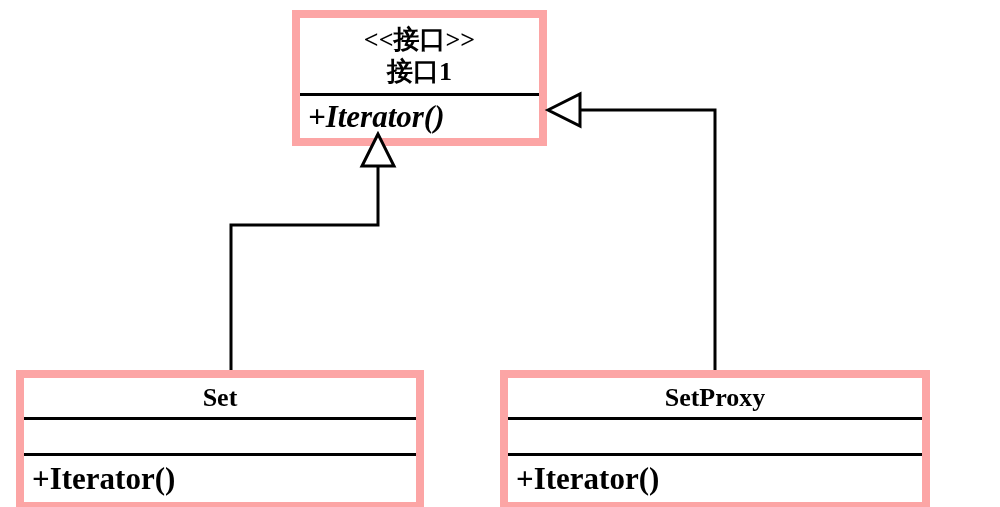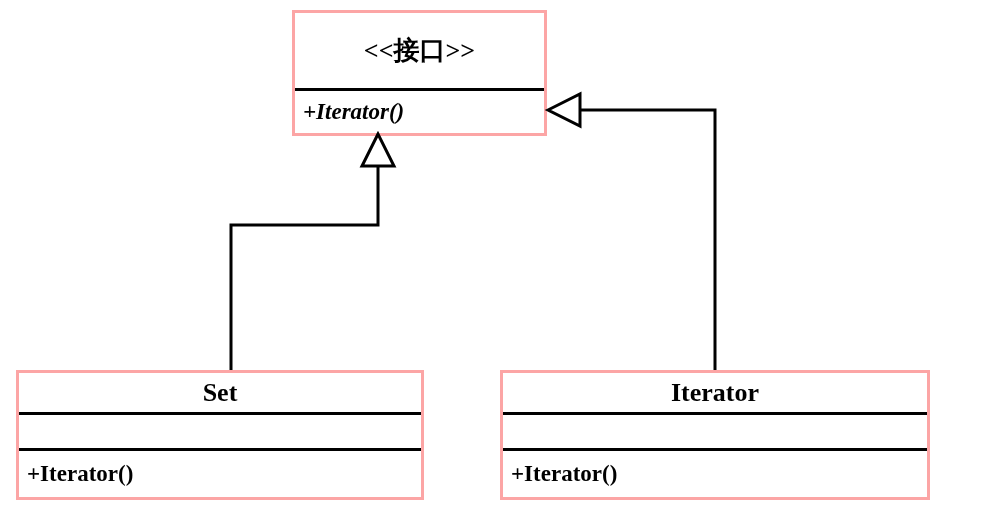--- a/index.html
+++ b/index.html
@@ -11,21 +11,21 @@
     font-family: "Times New Roman", serif;
   }
   .canvas {
     position: relative;
     width: 1000px;
     height: 507px;
   }
   .uml-box {
     position: absolute;
     background: #ffffff;
-    border: 3px solid #fca5a5;
+    border: 8px solid #fca5a5;
     box-sizing: border-box;
   }
   .compartment {
     border-bottom: 3px solid #000000;
     box-sizing: border-box;
     padding: 2px 10px;
     display: flex;
     align-items: center;
     min-height: 30px;
   }
@@ -35,21 +35,21 @@
   .center-text {
     justify-content: center;
     text-align: center;
     font-weight: bold;
     font-size: 26px;
     line-height: 1.2;
     flex-direction: column;
   }
   .method {
     font-weight: bold;
-    font-size: 23px;
+    font-size: 31px;
     justify-content: flex-start;
     padding-left: 8px;
   }
   .italic {
     font-style: italic;
   }
   svg.connectors {
     position: absolute;
     left: 0;
     top: 0;
@@ -58,32 +58,33 @@
     pointer-events: none;
   }
 </style>
 </head>
 <body>
 <div class="canvas">
 
 <div class="uml-box" style="left:292px; top:10px; width:255px;">
   <div class="compartment center-text" style="min-height:78px;">
     <div>&lt;&lt;接口&gt;&gt;</div>
+    <div>接口1</div>
   </div>
   <div class="compartment method italic" style="min-height:42px;">+Iterator()</div>
 </div>
 
 <div class="uml-box" style="left:16px; top:370px; width:408px;">
   <div class="compartment center-text" style="min-height:42px;">Set</div>
   <div class="compartment" style="min-height:36px;"></div>
   <div class="compartment method" style="min-height:46px;">+Iterator()</div>
 </div>
 
 <div class="uml-box" style="left:500px; top:370px; width:430px;">
-  <div class="compartment center-text" style="min-height:42px;">Iterator</div>
+  <div class="compartment center-text" style="min-height:42px;">SetProxy</div>
   <div class="compartment" style="min-height:36px;"></div>
   <div class="compartment method" style="min-height:46px;">+Iterator()</div>
 </div>
 
 <svg class="connectors" viewBox="0 0 1000 507">
 
   <polyline points="231,370 231,225 378,225 378,166" fill="none" stroke="#000000" stroke-width="3"></polyline>
 
   <polygon points="378,134 362,166 394,166" fill="#ffffff" stroke="#000000" stroke-width="3"></polygon>
 

